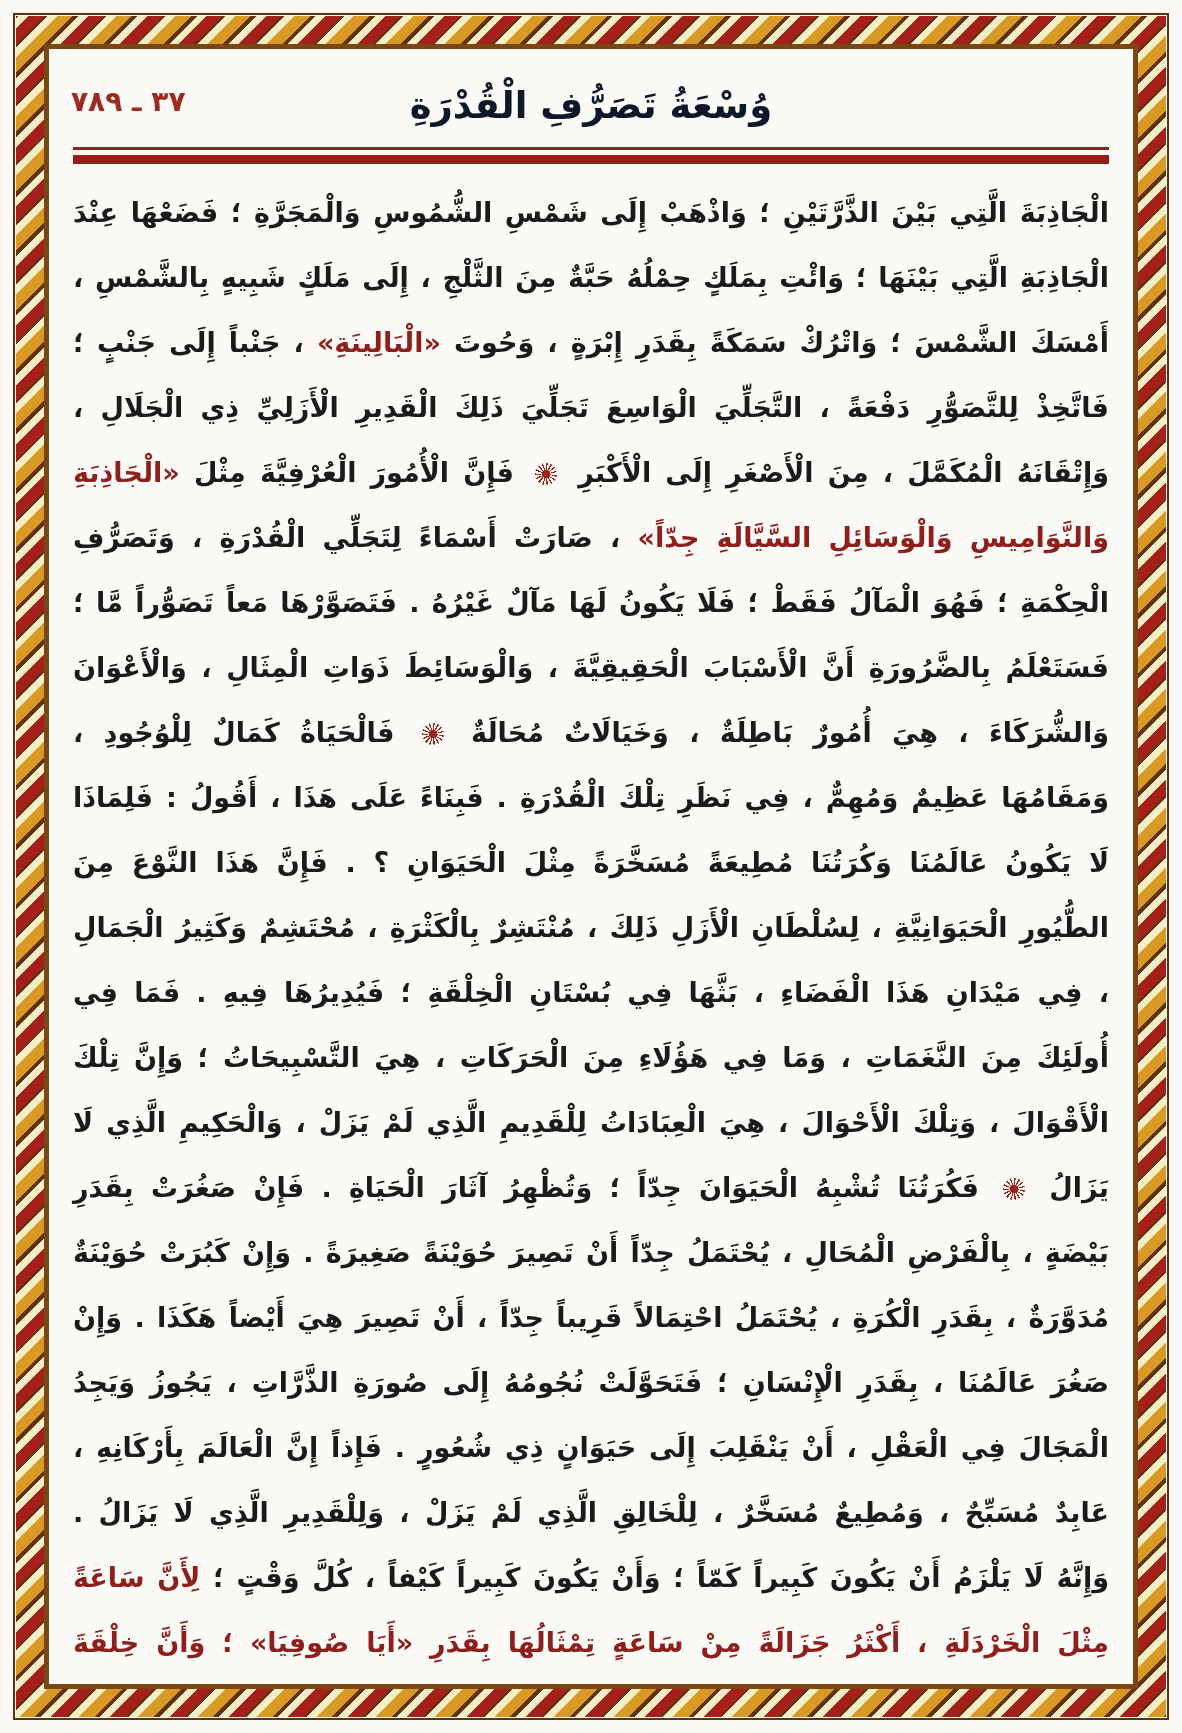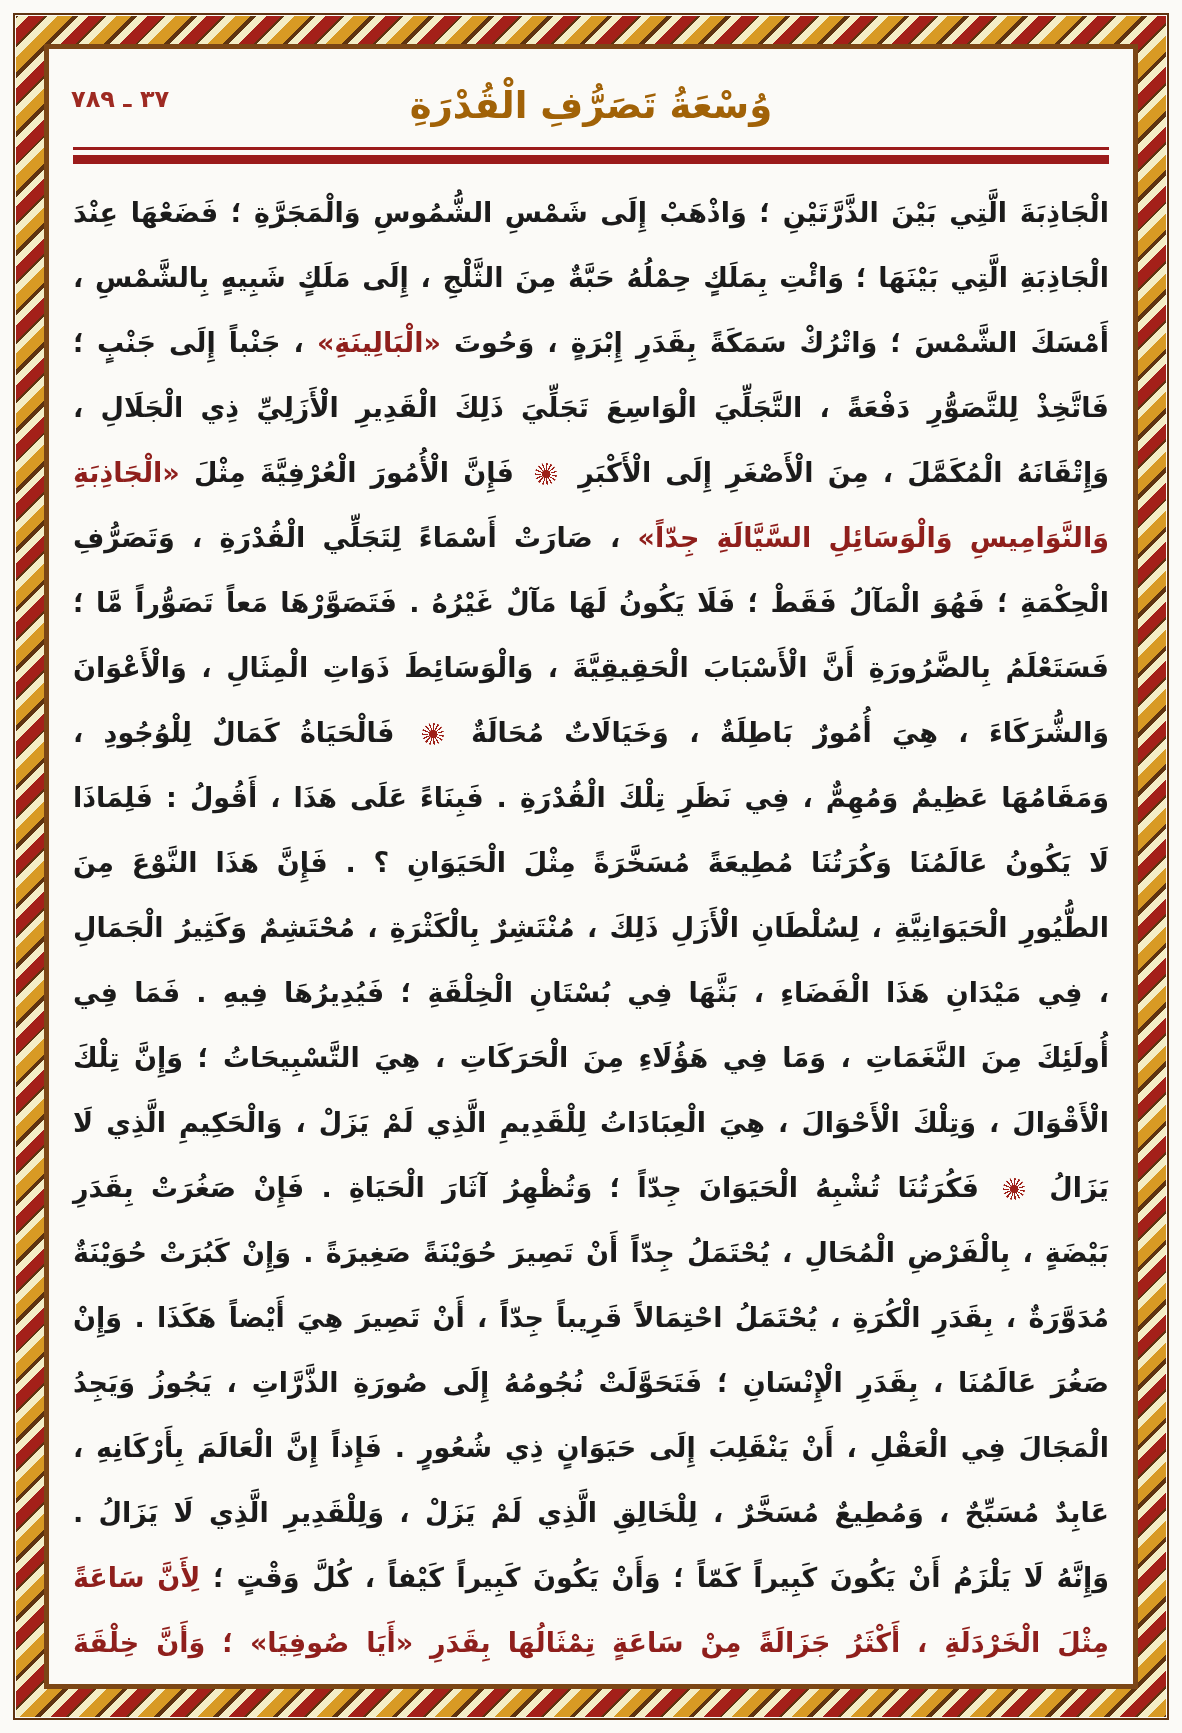--- a/index.html
+++ b/index.html
@@ -41,21 +41,21 @@
   }
   .header{
     position:relative;
     margin-top:22px;
     height:70px;
   }
   .page-ref{
     position:absolute;
     left:22px;top:14px;
     direction:rtl;
-    font-size:24px;
+    font-size:28px;
     font-weight:bold;
     color:#9e2a22;
     letter-spacing:2px;
   }
   .title{
     text-align:center;
     font-size:37px;
     font-weight:bold;
     color:#a5322c;
     line-height:70px;
@@ -88,21 +88,21 @@
 <body>
 
 <div class="page">
   <div class="frame-outerline"></div>
   <div class="frame-band"></div>
   <div class="frame-innerline"></div>
 
   <div class="content">
     <div class="header">
       <div class="page-ref" style="color: rgb(158, 42, 34);">٣٧ ـ ٧٨٩</div>
-      <div class="title" style="color: #a16207;">وُسْعَةُ تَصَرُّفِ الْقُدْرَةِ</div>
+      <div class="title" style="color: #0f172a;">وُسْعَةُ تَصَرُّفِ الْقُدْرَةِ</div>
     </div>
 
     <div class="divider">
       <div class="thin" style="background: rgb(155, 27, 27);"></div>
       <div class="gap"></div>
       <div class="thick" style="background: rgb(155, 27, 27);"></div>
     </div>
 
     <div class="body-text"><span class="seg" style="color: rgb(27, 27, 27);">الْجَاذِبَةَ الَّتِي بَيْنَ الذَّرَّتَيْنِ ؛ وَاذْهَبْ إِلَى شَمْسِ الشُّمُوسِ وَالْمَجَرَّةِ ؛ فَضَعْهَا عِنْدَ الْجَاذِبَةِ الَّتِي بَيْنَهَا ؛ وَائْتِ بِمَلَكٍ حِمْلُهُ حَبَّةٌ مِنَ الثَّلْجِ ، إِلَى مَلَكٍ شَبِيهٍ بِالشَّمْسِ ، أَمْسَكَ الشَّمْسَ ؛ وَاتْرُكْ سَمَكَةً بِقَدَرِ إِبْرَةٍ ، وَحُوتَ </span><span class="seg" style="color: rgb(143, 31, 28);">«الْبَالِينَةِ»</span><span class="seg" style="color: rgb(27, 27, 27);"> ، جَنْباً إِلَى جَنْبٍ ؛ فَاتَّخِذْ لِلتَّصَوُّرِ دَفْعَةً ، التَّجَلِّيَ الْوَاسِعَ تَجَلِّيَ ذَلِكَ الْقَدِيرِ الْأَزَلِيِّ ذِي الْجَلَالِ ، وَإِتْقَانَهُ الْمُكَمَّلَ ، مِنَ الْأَصْغَرِ إِلَى الْأَكْبَرِ </span><span class="rosette" style="background: radial-gradient(circle, rgb(158, 32, 24) 0px, rgb(158, 32, 24) 4px, rgba(0, 0, 0, 0) 4.5px), repeating-conic-gradient(rgb(158, 32, 24) 0deg, rgb(158, 32, 24) 9deg, rgba(0, 0, 0, 0) 9deg, rgba(0, 0, 0, 0) 24deg);"></span><span class="seg" style="color: rgb(27, 27, 27);"> فَإِنَّ الْأُمُورَ الْعُرْفِيَّةَ مِثْلَ </span><span class="seg" style="color: rgb(143, 31, 28);">«الْجَاذِبَةِ وَالنَّوَامِيسِ وَالْوَسَائِلِ السَّيَّالَةِ جِدّاً»</span><span class="seg" style="color: rgb(27, 27, 27);"> ، صَارَتْ أَسْمَاءً لِتَجَلِّي الْقُدْرَةِ ، وَتَصَرُّفِ الْحِكْمَةِ ؛ فَهُوَ الْمَآلُ فَقَطْ ؛ فَلَا يَكُونُ لَهَا مَآلٌ غَيْرُهُ . فَتَصَوَّرْهَا مَعاً تَصَوُّراً مَّا ؛ فَسَتَعْلَمُ بِالضَّرُورَةِ أَنَّ الْأَسْبَابَ الْحَقِيقِيَّةَ ، وَالْوَسَائِطَ ذَوَاتِ الْمِثَالِ ، وَالْأَعْوَانَ وَالشُّرَكَاءَ ، هِيَ أُمُورٌ بَاطِلَةٌ ، وَخَيَالَاتٌ مُحَالَةٌ </span><span class="rosette" style="background: radial-gradient(circle, rgb(158, 32, 24) 0px, rgb(158, 32, 24) 4px, rgba(0, 0, 0, 0) 4.5px), repeating-conic-gradient(rgb(158, 32, 24) 0deg, rgb(158, 32, 24) 9deg, rgba(0, 0, 0, 0) 9deg, rgba(0, 0, 0, 0) 24deg);"></span><span class="seg" style="color: rgb(27, 27, 27);"> فَالْحَيَاةُ كَمَالٌ لِلْوُجُودِ ، وَمَقَامُهَا عَظِيمٌ وَمُهِمٌّ ، فِي نَظَرِ تِلْكَ الْقُدْرَةِ . فَبِنَاءً عَلَى هَذَا ، أَقُولُ : فَلِمَاذَا لَا يَكُونُ عَالَمُنَا وَكُرَتُنَا مُطِيعَةً مُسَخَّرَةً مِثْلَ الْحَيَوَانِ ؟ . فَإِنَّ هَذَا النَّوْعَ مِنَ الطُّيُورِ الْحَيَوَانِيَّةِ ، لِسُلْطَانِ الْأَزَلِ ذَلِكَ ، مُنْتَشِرٌ بِالْكَثْرَةِ ، مُحْتَشِمٌ وَكَثِيرُ الْجَمَالِ ، فِي مَيْدَانِ هَذَا الْفَضَاءِ ، بَثَّهَا فِي بُسْتَانِ الْخِلْقَةِ ؛ فَيُدِيرُهَا فِيهِ . فَمَا فِي أُولَئِكَ مِنَ النَّغَمَاتِ ، وَمَا فِي هَؤُلَاءِ مِنَ الْحَرَكَاتِ ، هِيَ التَّسْبِيحَاتُ ؛ وَإِنَّ تِلْكَ الْأَقْوَالَ ، وَتِلْكَ الْأَحْوَالَ ، هِيَ الْعِبَادَاتُ لِلْقَدِيمِ الَّذِي لَمْ يَزَلْ ، وَالْحَكِيمِ الَّذِي لَا يَزَالُ </span><span class="rosette" style="background: radial-gradient(circle, rgb(158, 32, 24) 0px, rgb(158, 32, 24) 4px, rgba(0, 0, 0, 0) 4.5px), repeating-conic-gradient(rgb(158, 32, 24) 0deg, rgb(158, 32, 24) 9deg, rgba(0, 0, 0, 0) 9deg, rgba(0, 0, 0, 0) 24deg);"></span><span class="seg" style="color: rgb(27, 27, 27);"> فَكُرَتُنَا تُشْبِهُ الْحَيَوَانَ جِدّاً ؛ وَتُظْهِرُ آثَارَ الْحَيَاةِ . فَإِنْ صَغُرَتْ بِقَدَرِ بَيْضَةٍ ، بِالْفَرْضِ الْمُحَالِ ، يُحْتَمَلُ جِدّاً أَنْ تَصِيرَ حُوَيْنَةً صَغِيرَةً . وَإِنْ كَبُرَتْ حُوَيْنَةٌ مُدَوَّرَةٌ ، بِقَدَرِ الْكُرَةِ ، يُحْتَمَلُ احْتِمَالاً قَرِيباً جِدّاً ، أَنْ تَصِيرَ هِيَ أَيْضاً هَكَذَا . وَإِنْ صَغُرَ عَالَمُنَا ، بِقَدَرِ الْإِنْسَانِ ؛ فَتَحَوَّلَتْ نُجُومُهُ إِلَى صُورَةِ الذَّرَّاتِ ، يَجُوزُ وَيَجِدُ الْمَجَالَ فِي الْعَقْلِ ، أَنْ يَنْقَلِبَ إِلَى حَيَوَانٍ ذِي شُعُورٍ . فَإِذاً إِنَّ الْعَالَمَ بِأَرْكَانِهِ ، عَابِدٌ مُسَبِّحٌ ، وَمُطِيعٌ مُسَخَّرٌ ، لِلْخَالِقِ الَّذِي لَمْ يَزَلْ ، وَلِلْقَدِيرِ الَّذِي لَا يَزَالُ . وَإِنَّهُ لَا يَلْزَمُ أَنْ يَكُونَ كَبِيراً كَمّاً ؛ وَأَنْ يَكُونَ كَبِيراً كَيْفاً ، كُلَّ وَقْتٍ ؛ </span><span class="seg" style="color: rgb(143, 31, 28);">لِأَنَّ سَاعَةً مِثْلَ الْخَرْدَلَةِ ، أَكْثَرُ جَزَالَةً مِنْ سَاعَةٍ تِمْثَالُهَا بِقَدَرِ «أَيَا صُوفِيَا» ؛ وَأَنَّ خِلْقَةَ ذُبَابَةٍ ، أَكْثَرُ حَيْرَةً مِنَ الْفِيلِ ذَلِكَ الْمَخْلُوقِ الْجَسِيمِ ؛ وَأَنَّ قُرْآناً (مَآلُ كِبَرِ الصَّنْعَةِ ، بِنِسْبَةِ صِغَرِ الصَّحِيفَةِ) ، إِنْ كُتِبَ بِقَلَمِ الْقُدْرَةِ ، عَلَى جُزْءٍ فَرْدٍ ، بِالْجَوَاهِرِ الْفَرْدَةِ الْأَثِيرِيَّةِ ؛</span></div>
   </div>

